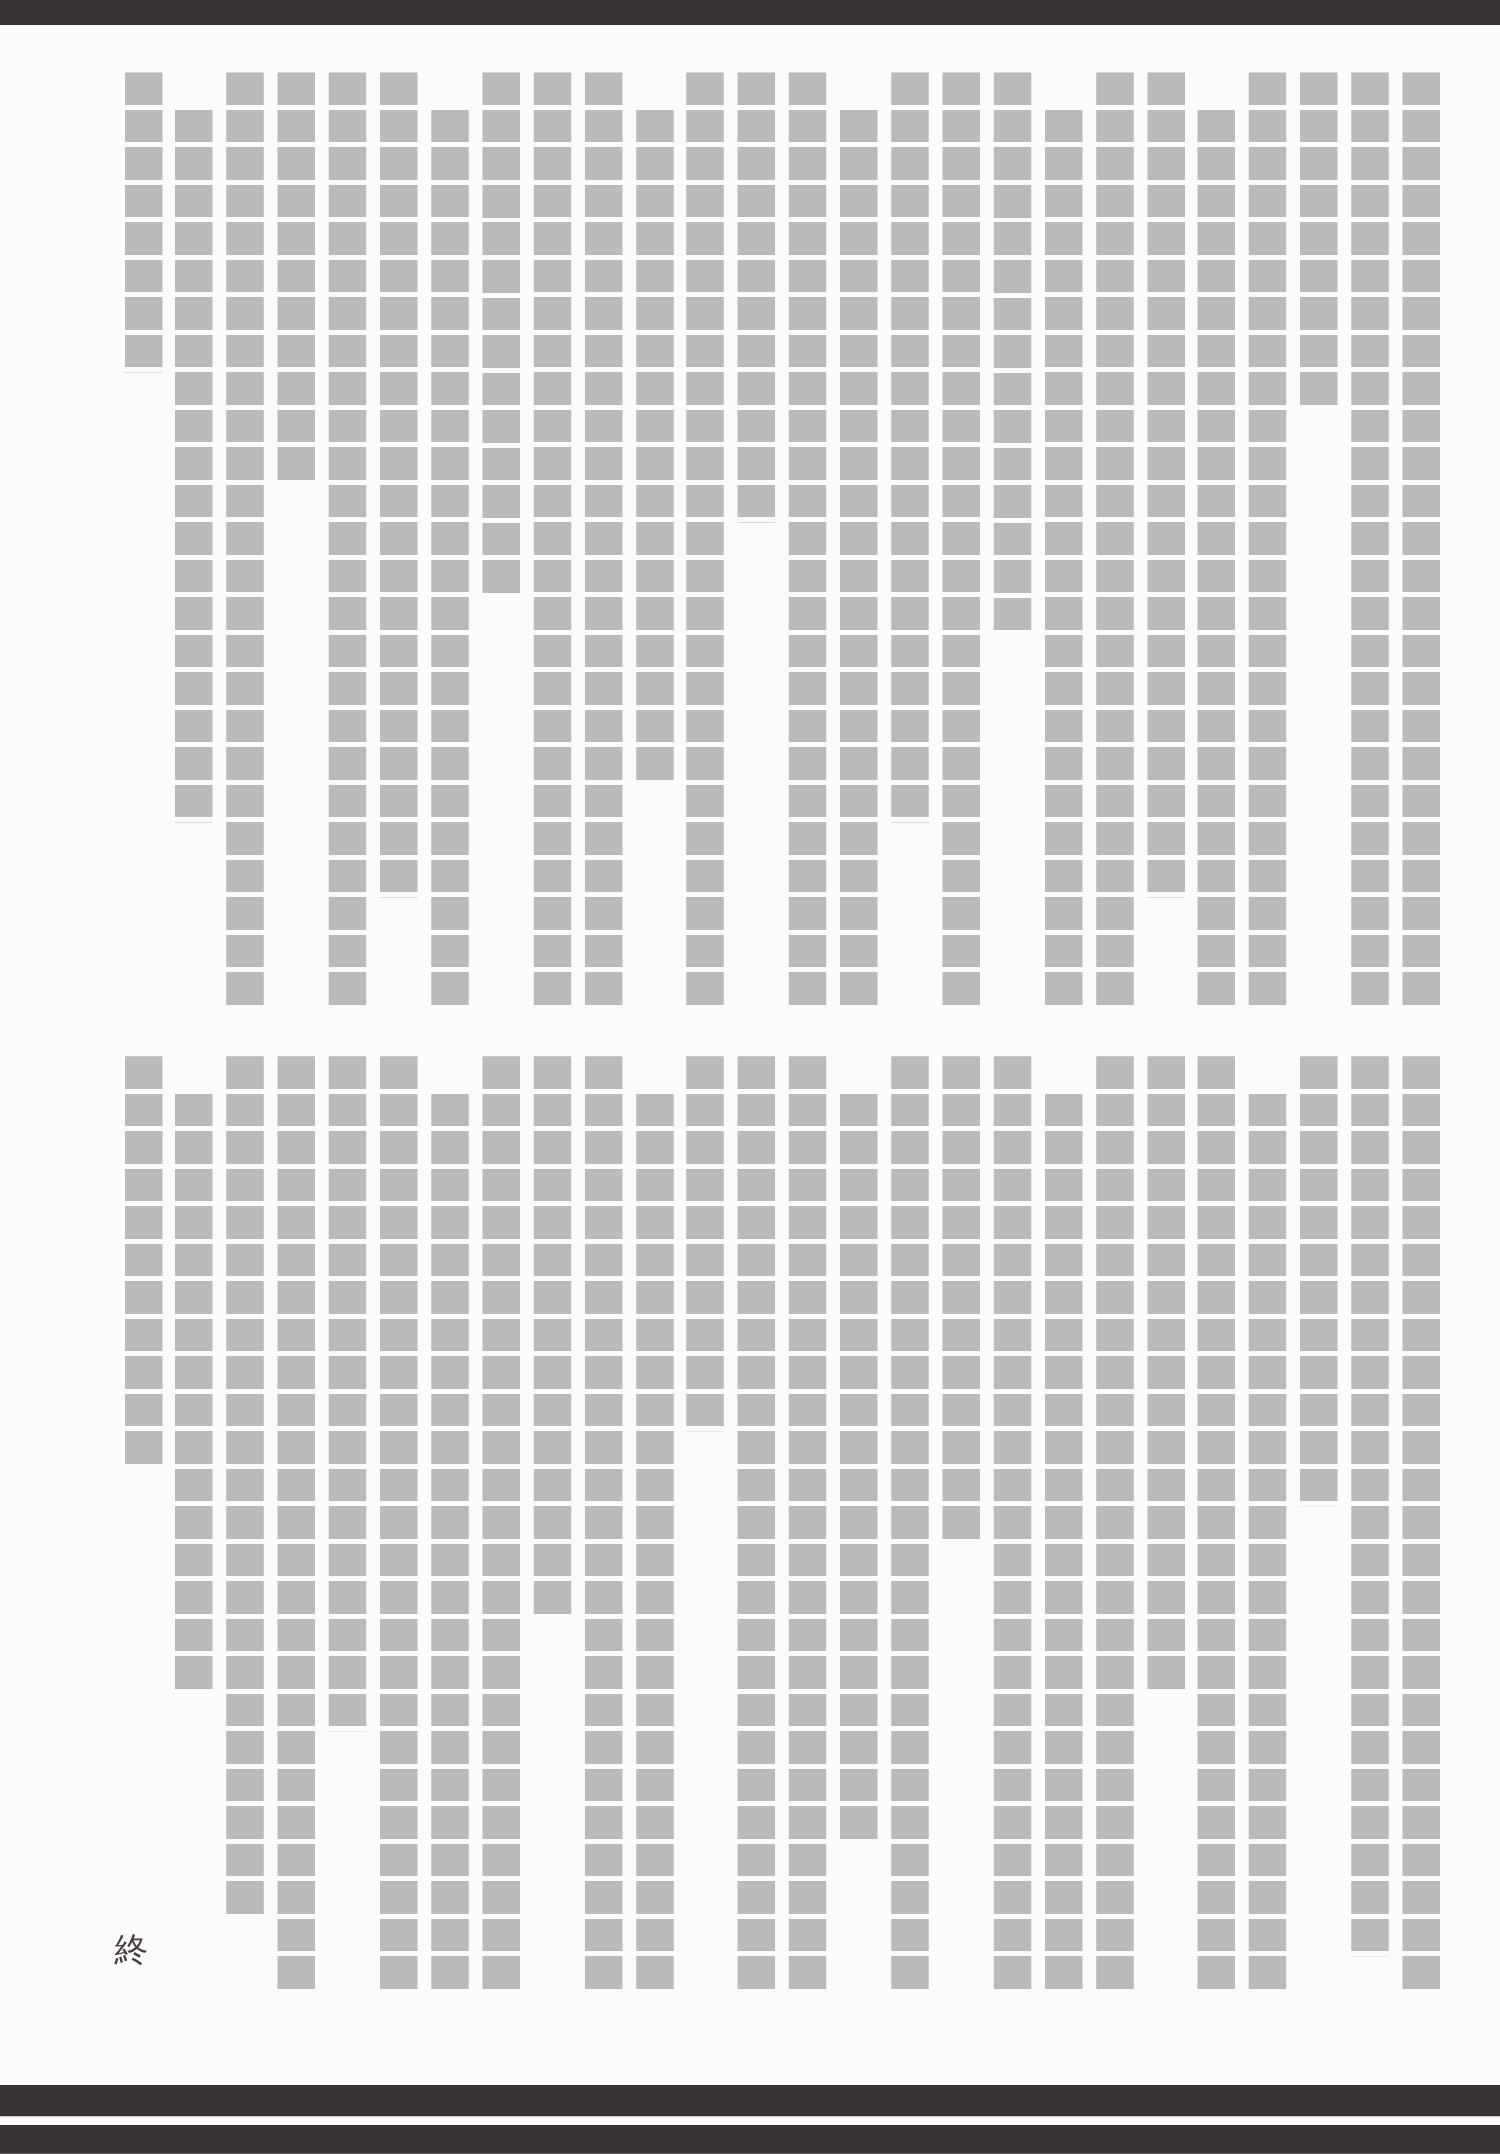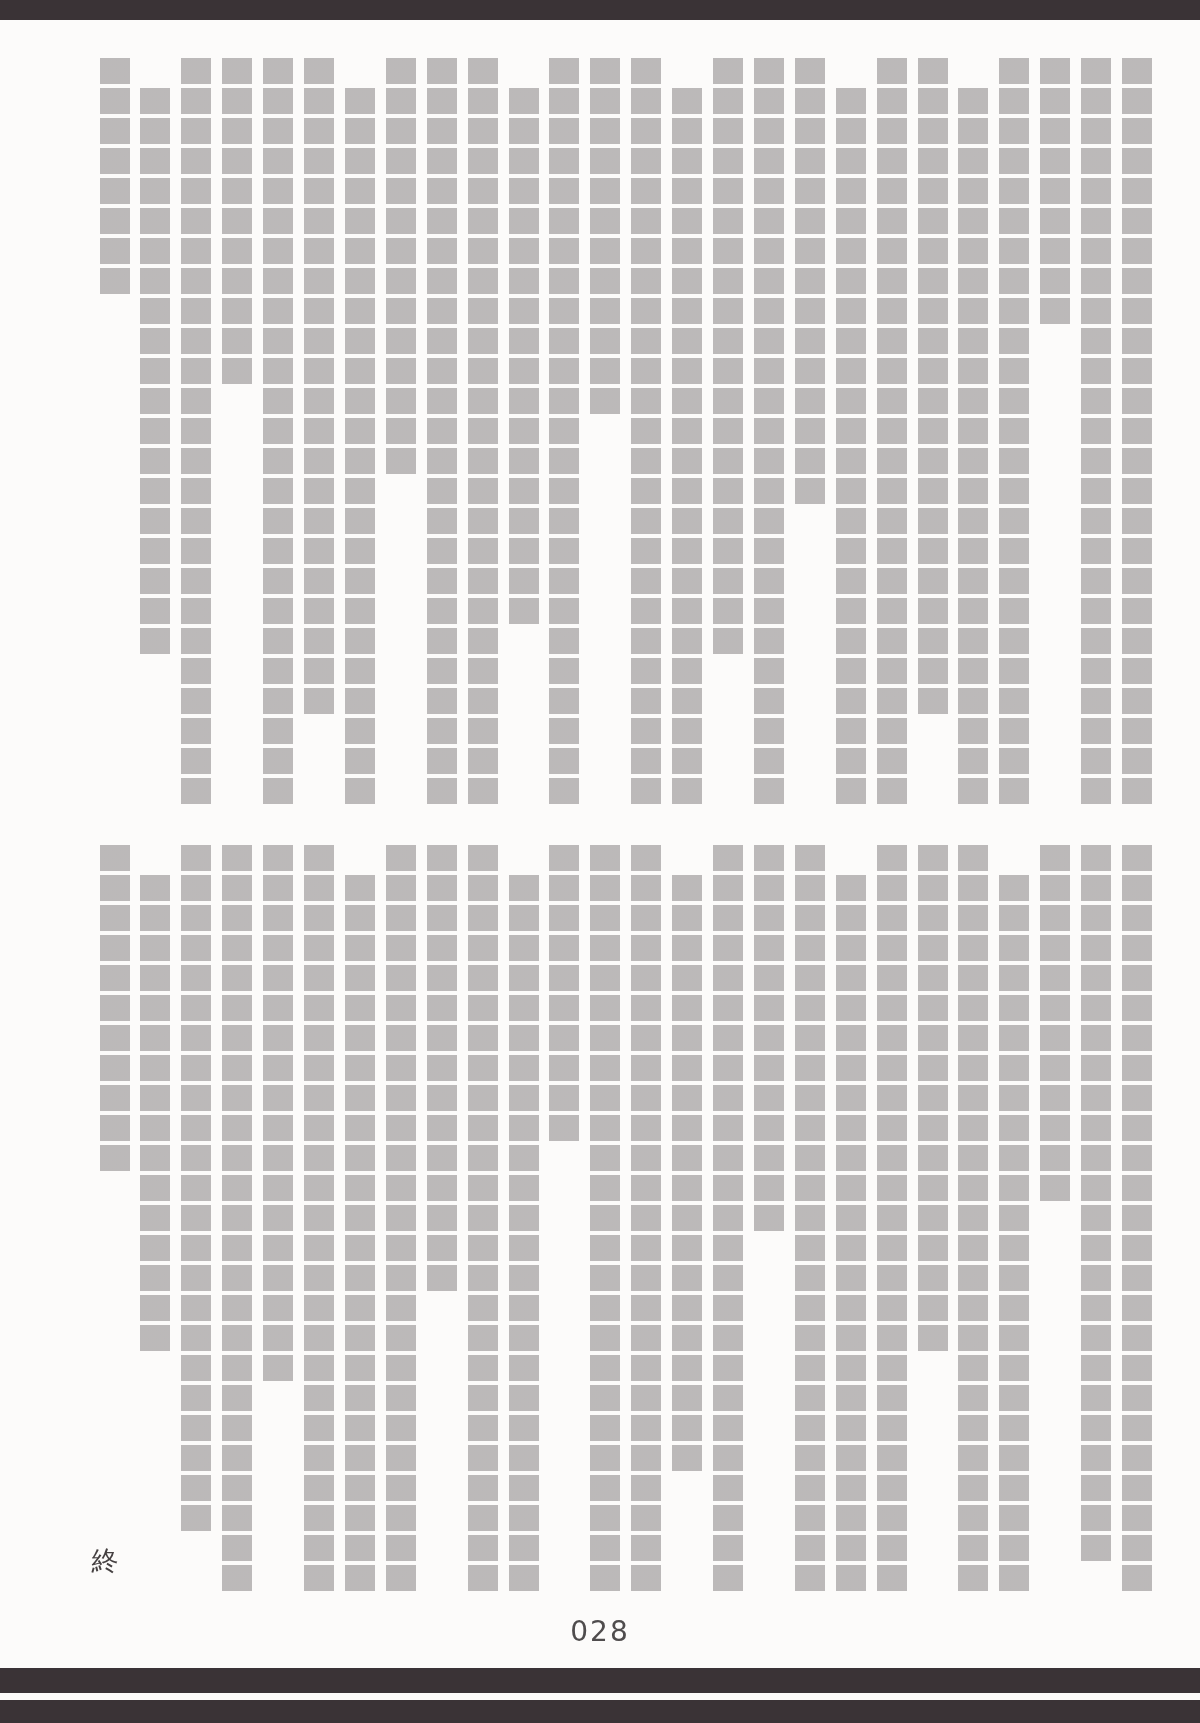--- a/index.html
+++ b/index.html
@@ -96,17 +96,16 @@
       <div class="col" style="left: 304px; top: 845px; height: 750px; width: 30px;"></div>
       <div class="col" style="left: 263px; top: 845px; height: 540px; width: 30px;"></div>
       <div class="col" style="left: 222px; top: 845px; height: 750px; width: 30px;"></div>
       <div class="col" style="left: 181px; top: 845px; height: 690px; width: 30px;"></div>
       <div class="col" style="left: 140px; top: 875px; height: 480px; width: 30px;"></div>
       <div class="col" style="left: 100px; top: 845px; height: 330px; width: 30px;"></div>
     </div>
 
   <div class="end-mark">終</div>
 
-  <div class="page-number">028</div>
 
   <div class="scan-bar bar-bottom-1"></div>
   <div class="scan-bar bar-bottom-2"></div>
 </div>
 
 </body></html>

